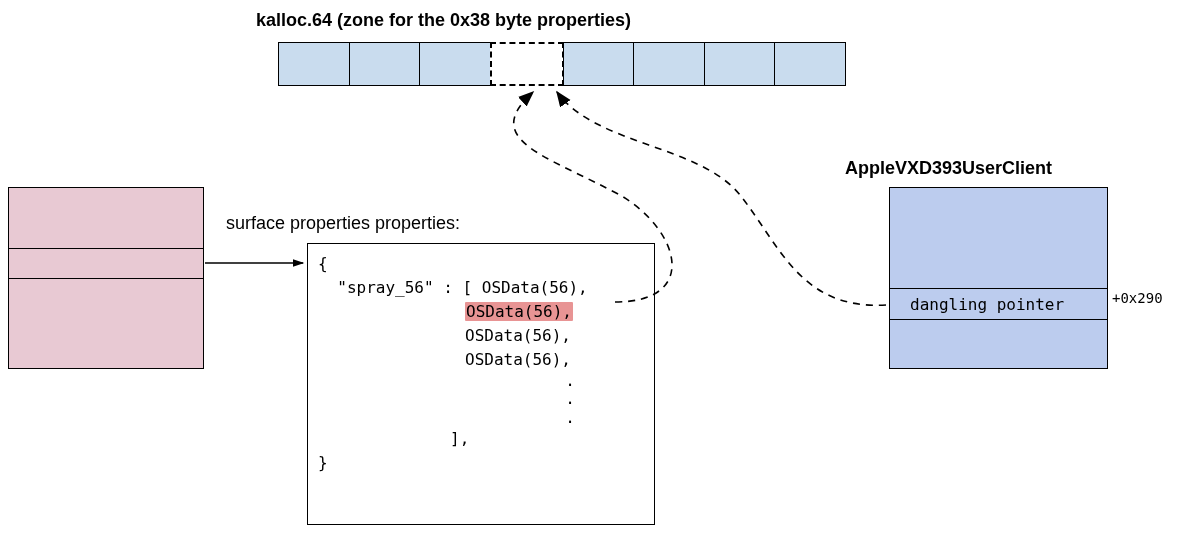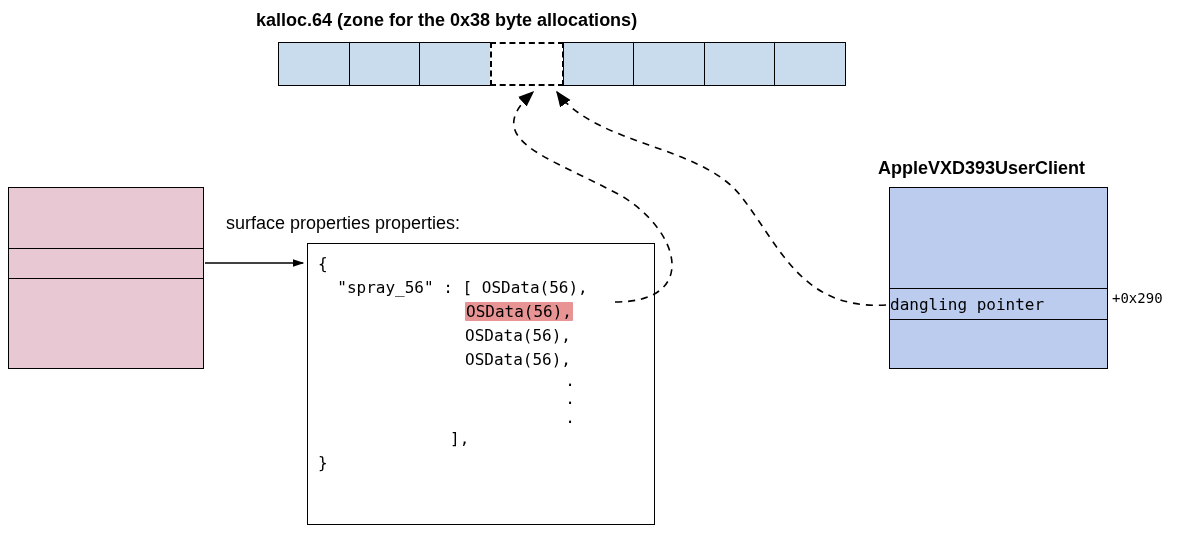--- a/index.html
+++ b/index.html
@@ -78,21 +78,21 @@
     position: absolute;
     left: 0; right: 0;
     top: 100px;
     height: 32px;
     border-top: 1px solid #000;
     border-bottom: 1px solid #000;
     font-family: "Menlo", "Consolas", monospace;
     font-size: 16px;
     display: flex;
     align-items: center;
-    padding-left: 0;
+    padding-left: 20px;
     box-sizing: border-box;
   }
   .offset {
     position: absolute;
     left: 1112px;
     top: 290px;
     font-family: "Menlo", "Consolas", monospace;
     font-size: 14px;
   }
   
@@ -132,39 +132,39 @@
     width: 1200px;
     height: 553px;
     pointer-events: none;
   }
 </style>
 </head>
 <body>
 
 <div class="canvas">
 
-  <div class="label" style="left:256px; top:10px;">kalloc.64 (zone for the 0x38 byte allocations)</div>
+  <div class="label" style="left:256px; top:10px;">kalloc.64 (zone for the 0x38 byte properties)</div>
 
   <div class="zone">
       <div class="slot"></div>
       <div class="slot"></div>
       <div class="slot"></div>
       <div class="slot freed"></div>
       <div class="slot"></div>
       <div class="slot"></div>
       <div class="slot"></div>
       <div class="slot"></div>
     </div>
 
   <div class="iosurface">
     <div class="stripe1"></div>
     <div class="stripe2"></div>
   </div>
 
-  <div class="label" style="left:878px; top:158px;">AppleVXD393UserClient</div>
+  <div class="label" style="left:845px; top:158px;">AppleVXD393UserClient</div>
   <div class="applevxd">
     <div class="row">
       <span>dangling pointer</span>
     </div>
   </div>
   <div class="offset">+0x290</div>
 
   <div class="label" style="left:226px; top:213px; font-weight:500; font-size:18px;">surface properties properties:</div>
 
   <div class="dict">

